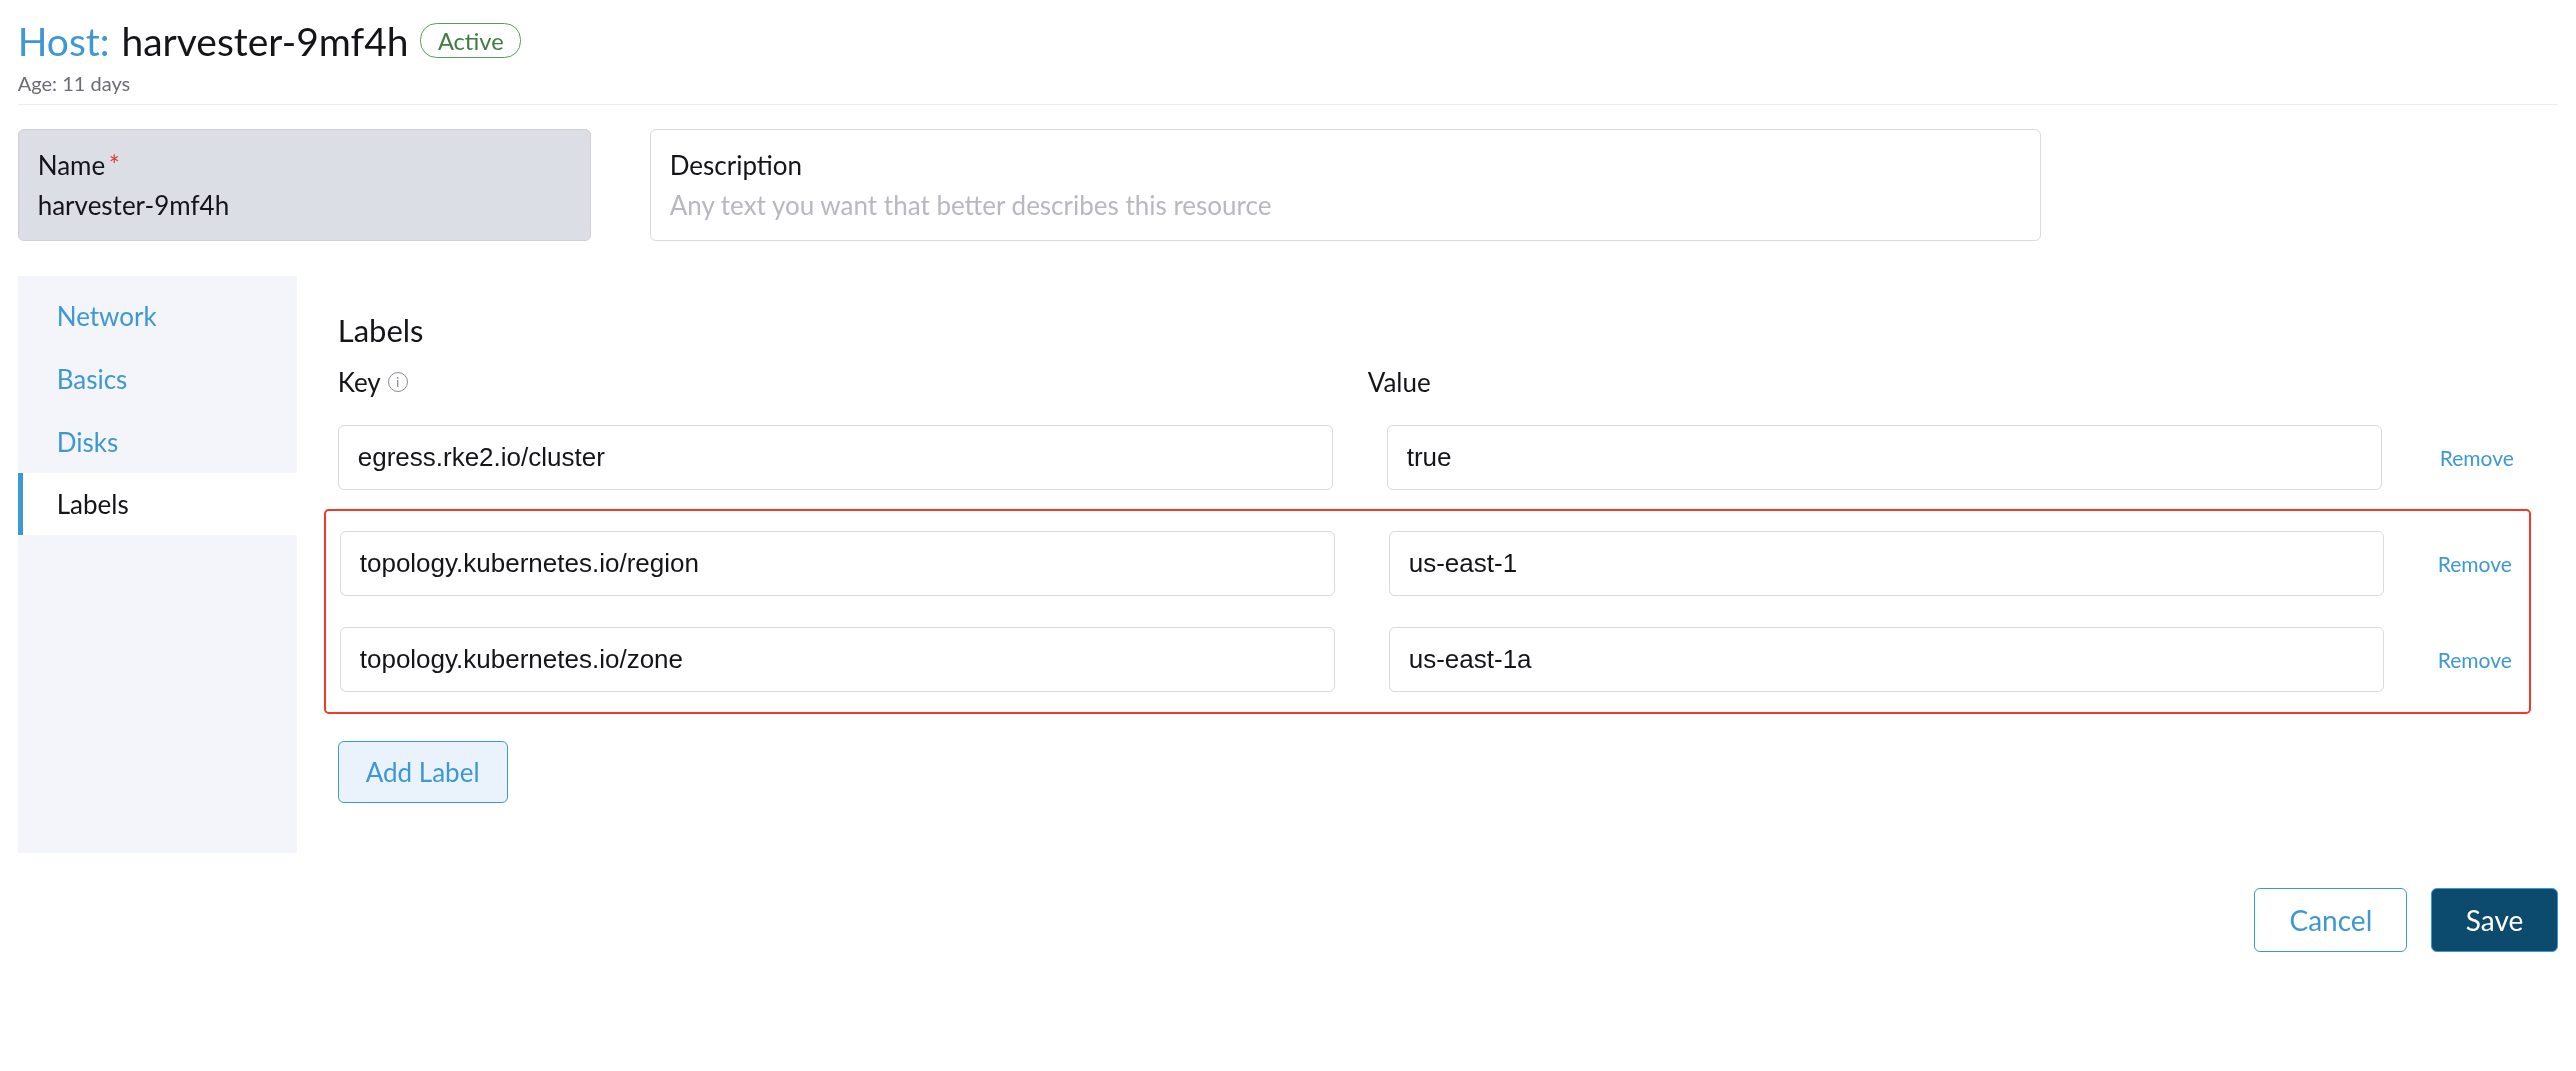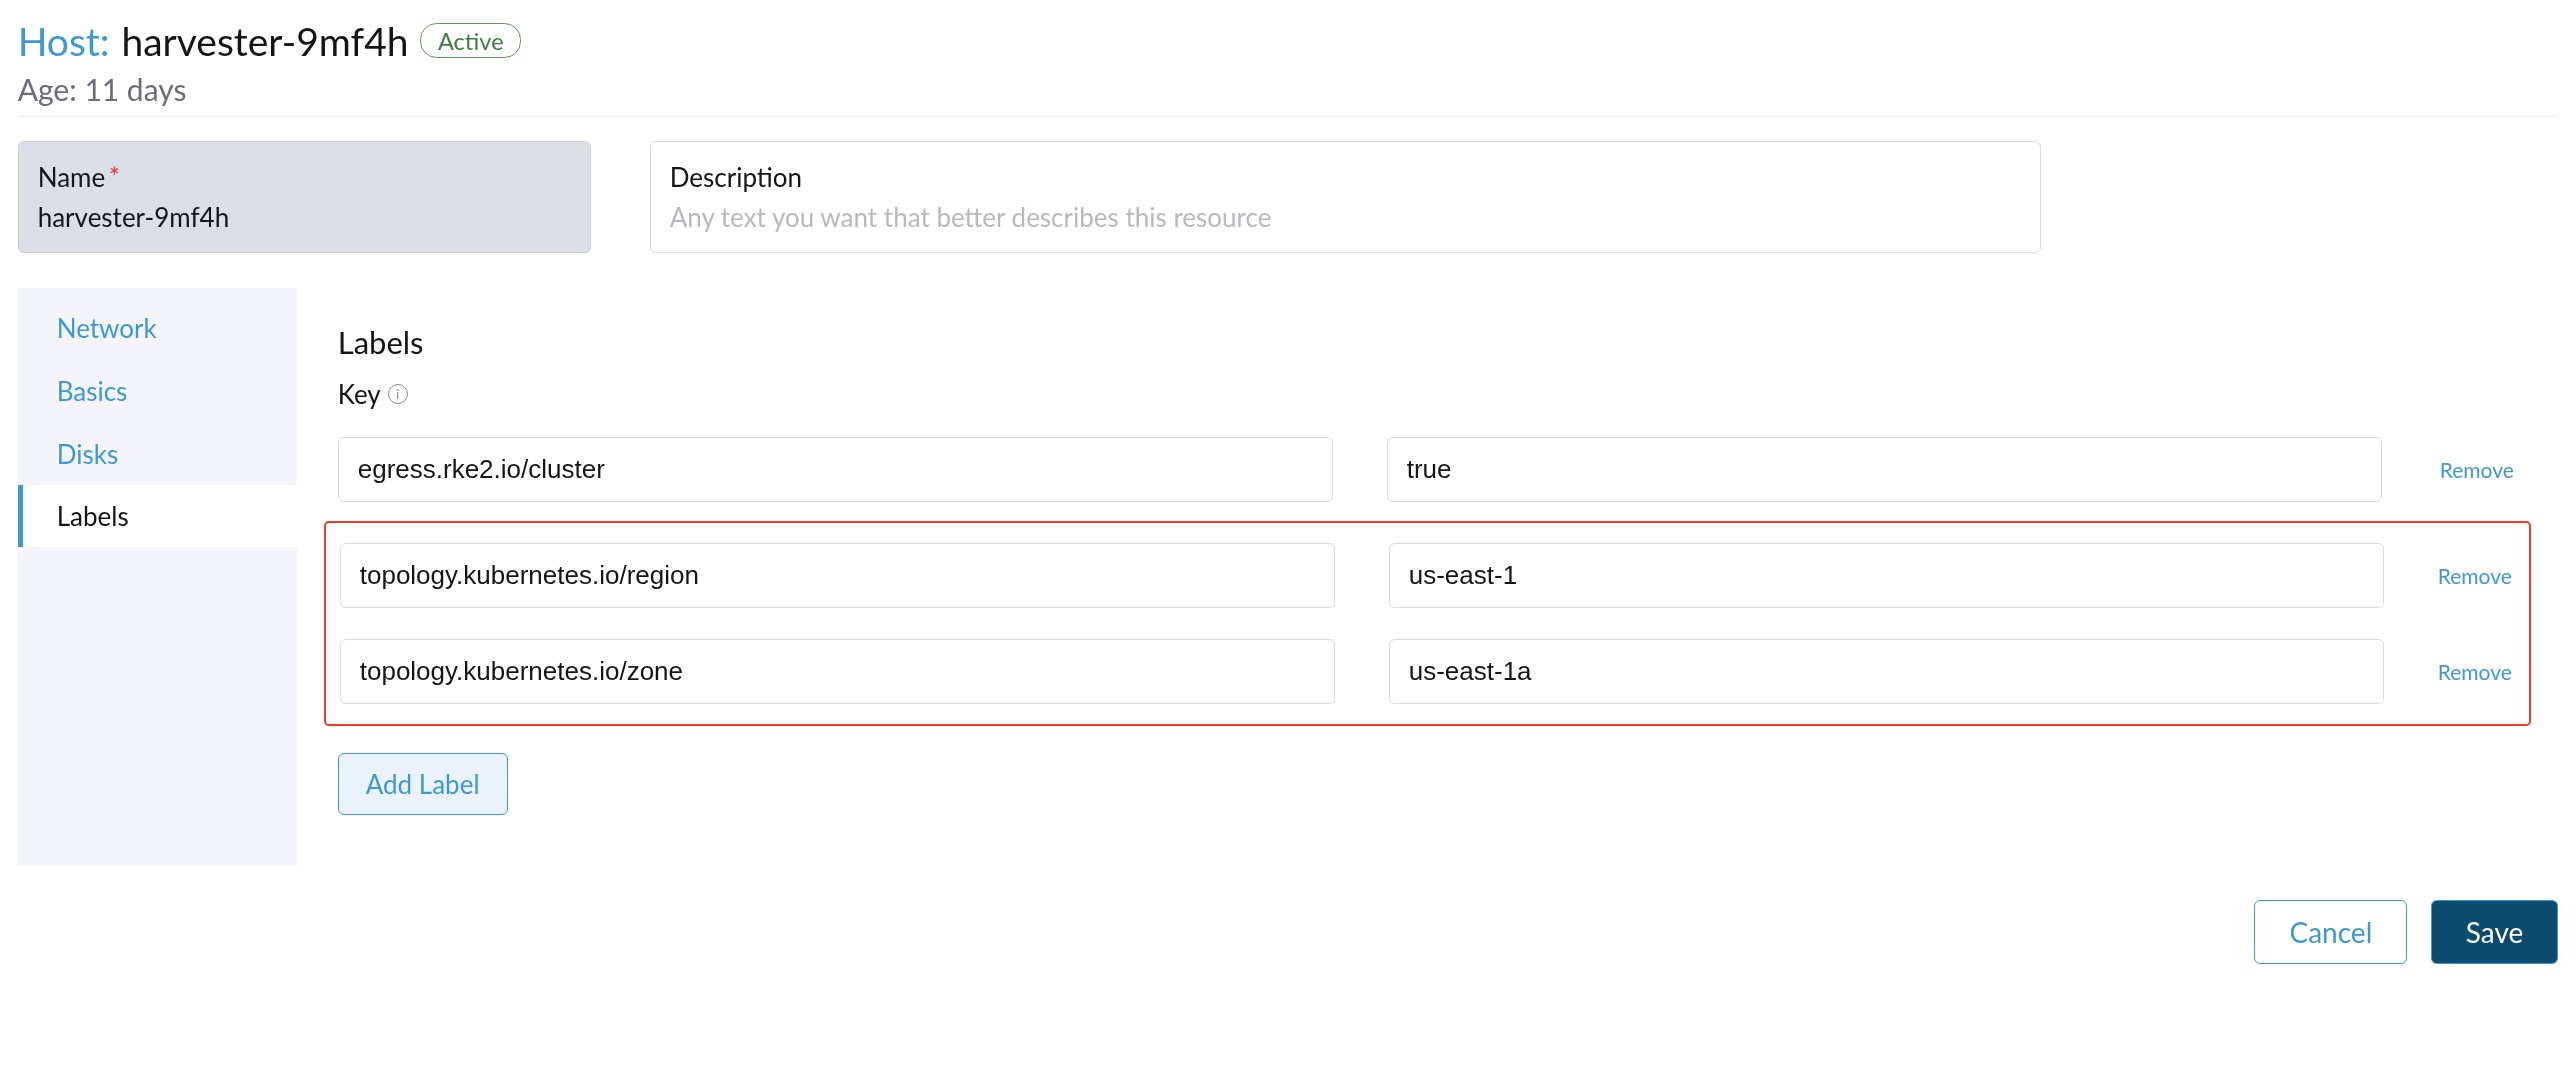--- a/index.html
+++ b/index.html
@@ -12,21 +12,21 @@
   .masthead { padding: 0 0 9.4px 0; border-bottom: 1.2px solid #ececec; }
   .title-line { display: flex; align-items: center; gap: 11.8px; font-size: 39px; font-weight: 400; }
   .title-kind { color: #3d98d3; font-weight: 400; }
   .title-sep  { color: #3d98d3; font-weight: 400; }
   .title-name { color: #141419; }
   .status-pill {
     display: inline-flex; align-items: center; justify-content: center;
     border: 1.2px solid #5d995d; color: #3f7d3f; border-radius: 16.5px;
     font-size: 23.6px; padding: 2.4px 16.5px; font-weight: 400; text-align: center;
   }
-  .subtitle { font-size: 30px; color: #6c6c76; margin-top: 7px; }
+  .subtitle { font-size: 20px; color: #6c6c76; margin-top: 7px; }
 
   
   .head-fields { display: flex; gap: 59px; margin-top: 23.6px; }
   .field-box {
     border: 1.2px solid #d9d9df; border-radius: 5.9px;
     display: flex; flex-direction: column; justify-content: center;
     padding: 11.8px 19px;
   }
   .field-name {
     width: 573px; height: 112px;
@@ -146,20 +146,21 @@
     </div>
 
     <div class="content">
       <div class="section-title">Labels</div>
 
       <div class="col-headers">
         <div class="kcol">
           <span>Key</span>
           <span class="info-icon">i</span>
         </div>
+        <div class="vcol">Value</div>
       </div>
 
       <div class="labels-table">
 
         <div class="label-row">
           <input value="egress.rke2.io/cluster" style="">
           <input value="true" style="">
           <span class="remove">Remove</span>
         </div>
 

